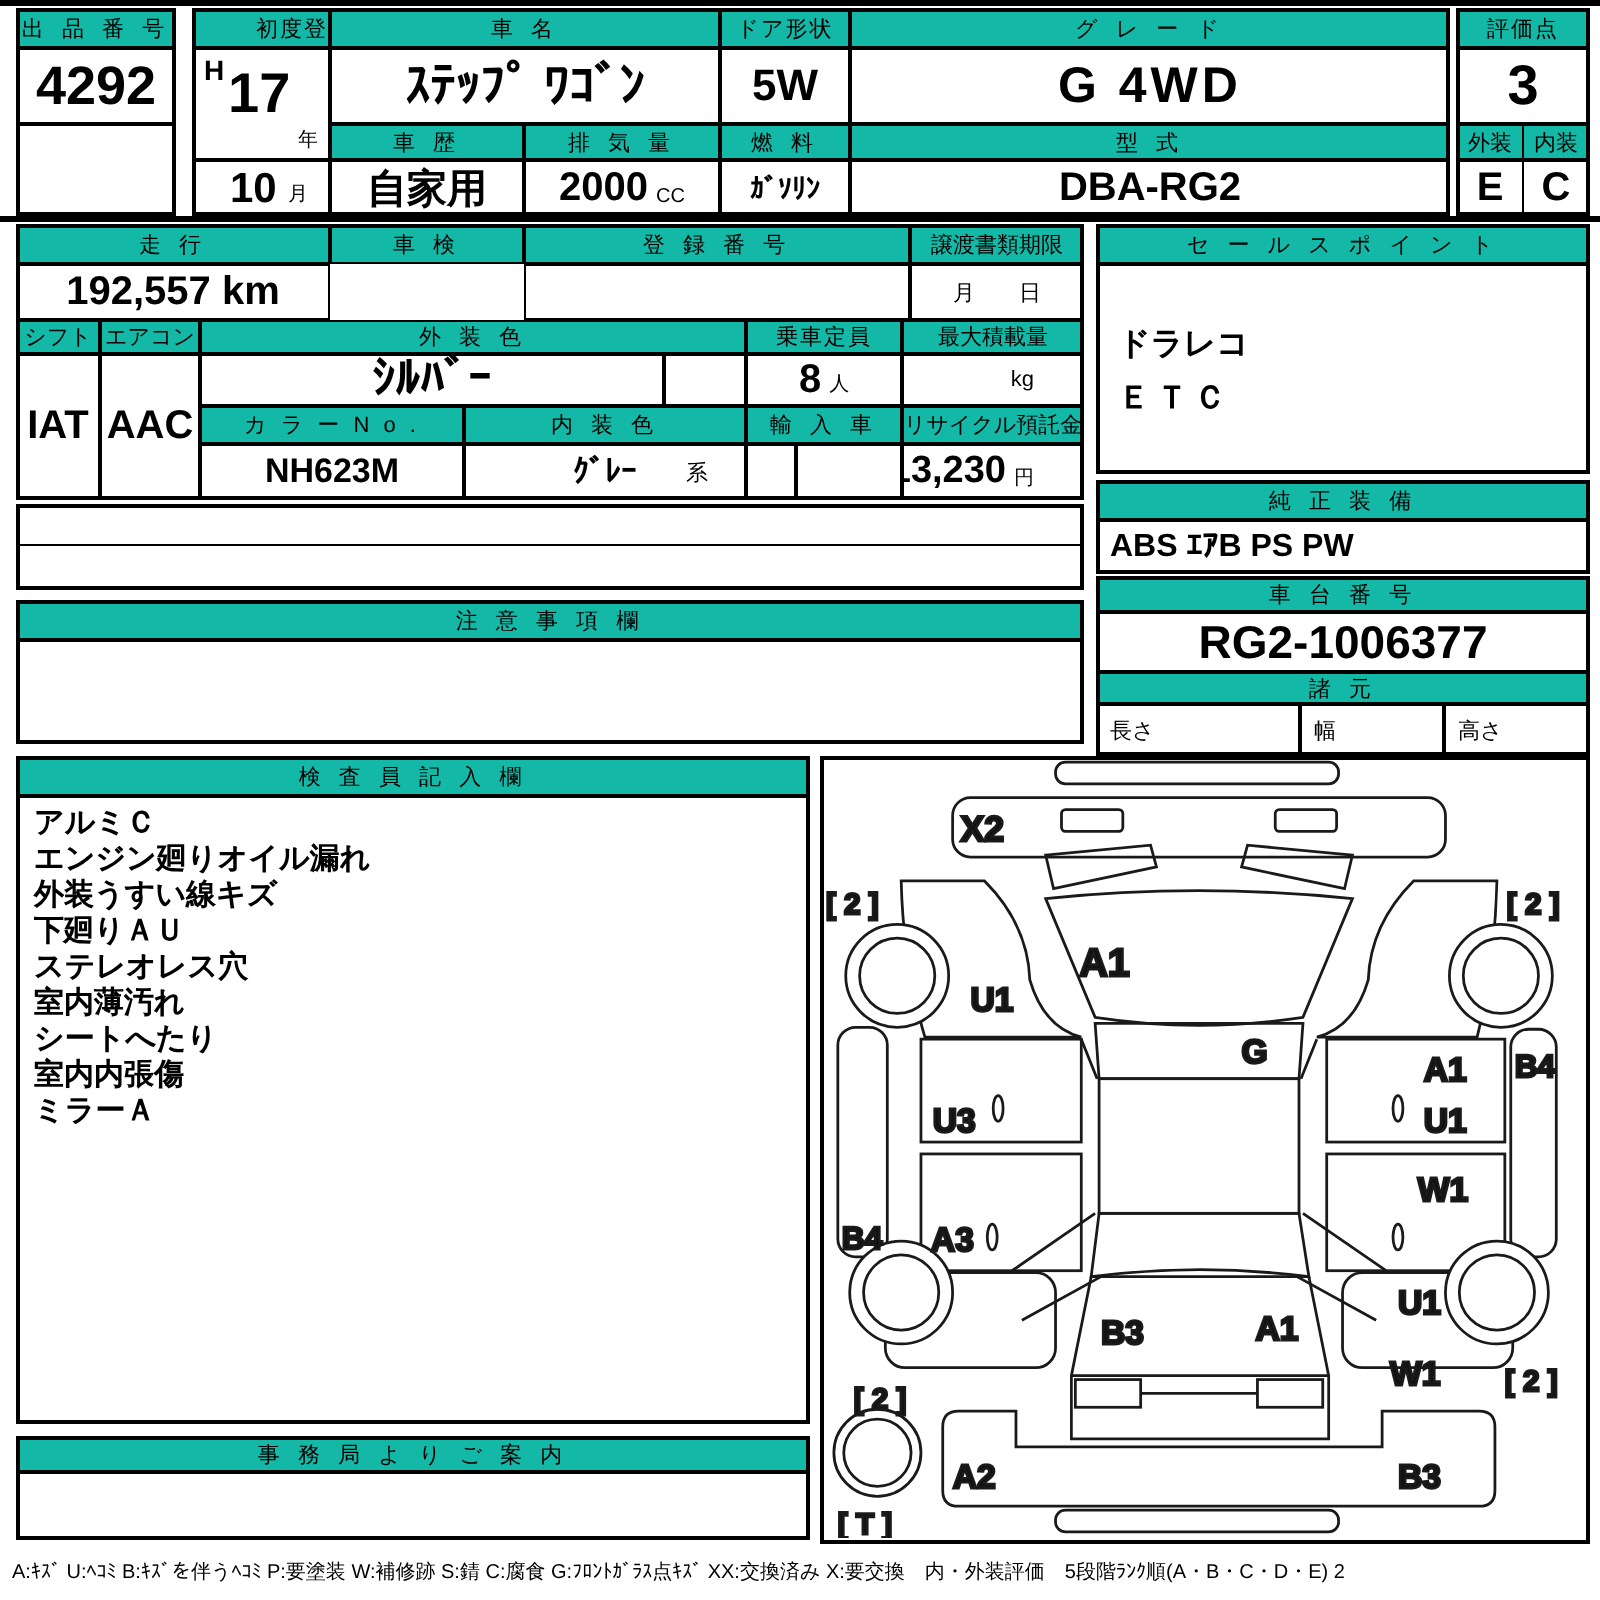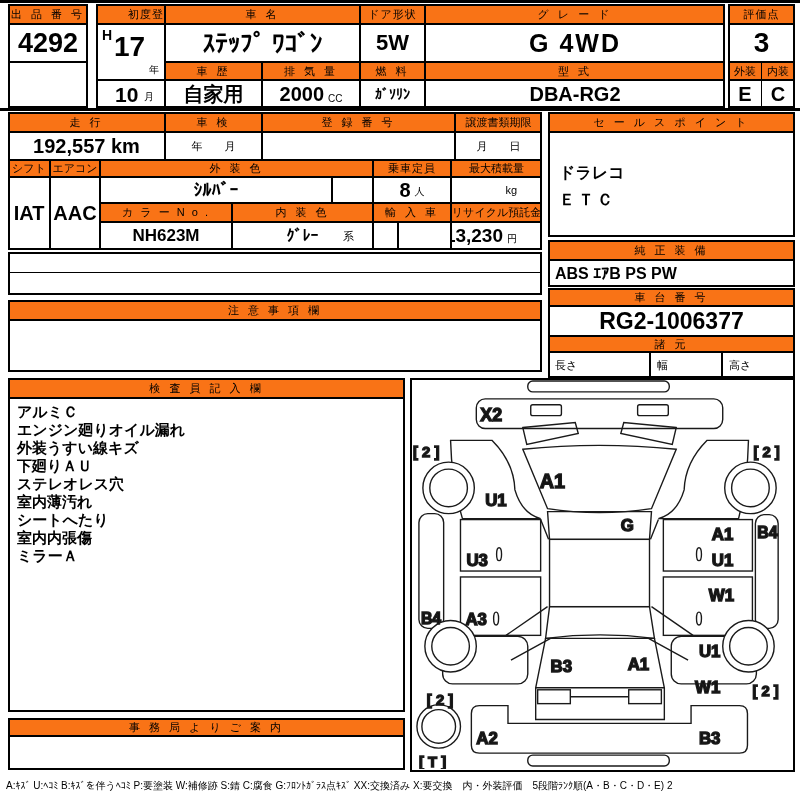--- a/index.html
+++ b/index.html
@@ -1,19 +1,19 @@
 <!DOCTYPE html>
 <html><head>
 <meta charset="utf-8">
 <style>
   html,body{margin:0;padding:0;background:#fff;}
   #sheet{position:relative;width:800px;height:800px;background:#fff;
          font-family:"Liberation Sans","DejaVu Sans",sans-serif;color:#000;overflow:hidden;}
   .cell{position:absolute;border:1px solid #000;box-sizing:border-box;background:#fff;}
-  .lbl{background:#f97316;display:flex;align-items:center;justify-content:center;
+  .lbl{background:#14b8a6;display:flex;align-items:center;justify-content:center;
        font-size:11px;letter-spacing:3px;white-space:nowrap;overflow:hidden;}
   .val{display:flex;align-items:center;justify-content:center;font-weight:bold;white-space:nowrap;overflow:hidden;}
   .left{justify-content:flex-start;padding-left:6px;}
   .right{justify-content:flex-end;padding-right:24px;}
   .sec{position:absolute;border:2px solid #000;box-sizing:border-box;pointer-events:none;z-index:5;background:transparent;}
   .bar{position:absolute;background:#000;}
   .unit{font-size:10px;font-weight:normal;margin-left:4px;align-self:flex-end;padding-bottom:3px;}
   .note-line{font-size:15px;font-weight:bold;line-height:18px;}
   svg text{font-family:"Liberation Sans","DejaVu Sans",sans-serif;font-weight:bold;fill:#111;}
 </style>
@@ -59,34 +59,33 @@
   <div class="cell lbl" style="left:728px;top:4px;width:67px;height:20px;letter-spacing:1px;">評価点</div>
   <div class="cell val" style="left:728px;top:24px;width:67px;height:38px;font-size:28px;">3</div>
   <div class="cell lbl" style="left:728px;top:62px;width:34px;height:18px;letter-spacing:0;">外装</div>
   <div class="cell lbl" style="left:761px;top:62px;width:34px;height:18px;letter-spacing:0;">内装</div>
   <div class="cell val" style="left:728px;top:80px;width:34px;height:28px;font-size:20px;">E</div>
   <div class="cell val" style="left:761px;top:80px;width:34px;height:28px;font-size:20px;">C</div>
 
   <div class="cell lbl" style="left:8px;top:112px;width:157px;height:20px;">走 行</div>
   <div class="cell val" style="left:8px;top:132px;width:157px;height:28px;font-size:20px;">192,557 km</div>
   <div class="cell lbl" style="left:165px;top:112px;width:97px;height:20px;">車 検</div>
-  <div class="cell" style="left:165px;top:132px;width:97px;height:28px;font-size:11px;display:flex;align-items:center;justify-content:center;">年　　月</div>
   <div class="cell lbl" style="left:262px;top:112px;width:193px;height:20px;">登 録 番 号</div>
   <div class="cell" style="left:262px;top:132px;width:193px;height:28px;"></div>
   <div class="cell lbl" style="left:455px;top:112px;width:87px;height:20px;letter-spacing:0;">譲渡書類期限</div>
   <div class="cell" style="left:455px;top:132px;width:87px;height:28px;font-size:11px;display:flex;align-items:center;justify-content:center;">月　　日</div>
 
   <div class="cell lbl" style="left:8px;top:160px;width:42px;height:17px;letter-spacing:0;">シフト</div>
   <div class="cell lbl" style="left:50px;top:160px;width:50px;height:17px;letter-spacing:0;">エアコン</div>
   <div class="cell lbl" style="left:100px;top:160px;width:273px;height:17px;">外 装 色</div>
   <div class="cell lbl" style="left:373px;top:160px;width:78px;height:17px;letter-spacing:1px;">乗車定員</div>
   <div class="cell lbl" style="left:451px;top:160px;width:91px;height:17px;letter-spacing:0;">最大積載量</div>
   <div class="cell val" style="left:8px;top:177px;width:42px;height:73px;font-size:20px;">IAT</div>
   <div class="cell val" style="left:50px;top:177px;width:50px;height:73px;font-size:20px;">AAC</div>
-  <div class="cell val" style="left:100px;top:177px;width:232px;height:26px;font-size:18px;">ｼﾙﾊﾞｰ</div>
+  <div class="cell val" style="left:100px;top:177px;width:232px;height:26px;font-size:24px;">ｼﾙﾊﾞｰ</div>
   <div class="cell" style="left:332px;top:177px;width:41px;height:26px;"></div>
   <div class="cell val" style="left:373px;top:177px;width:78px;height:26px;font-size:20px;">
     <span>8</span>
     <span class="unit">人</span>
   </div>
   <div class="cell val right" style="left:451px;top:177px;width:91px;height:26px;font-size:11px;font-weight:normal;">kg</div>
   <div class="cell lbl" style="left:100px;top:203px;width:132px;height:19px;letter-spacing:2px;">カ ラ ー N o .</div>
   <div class="cell lbl" style="left:232px;top:203px;width:141px;height:19px;">内 装 色</div>
   <div class="cell lbl" style="left:373px;top:203px;width:78px;height:19px;">輸 入 車</div>
   <div class="cell lbl" style="left:451px;top:203px;width:91px;height:19px;letter-spacing:0;">リサイクル預託金</div>

